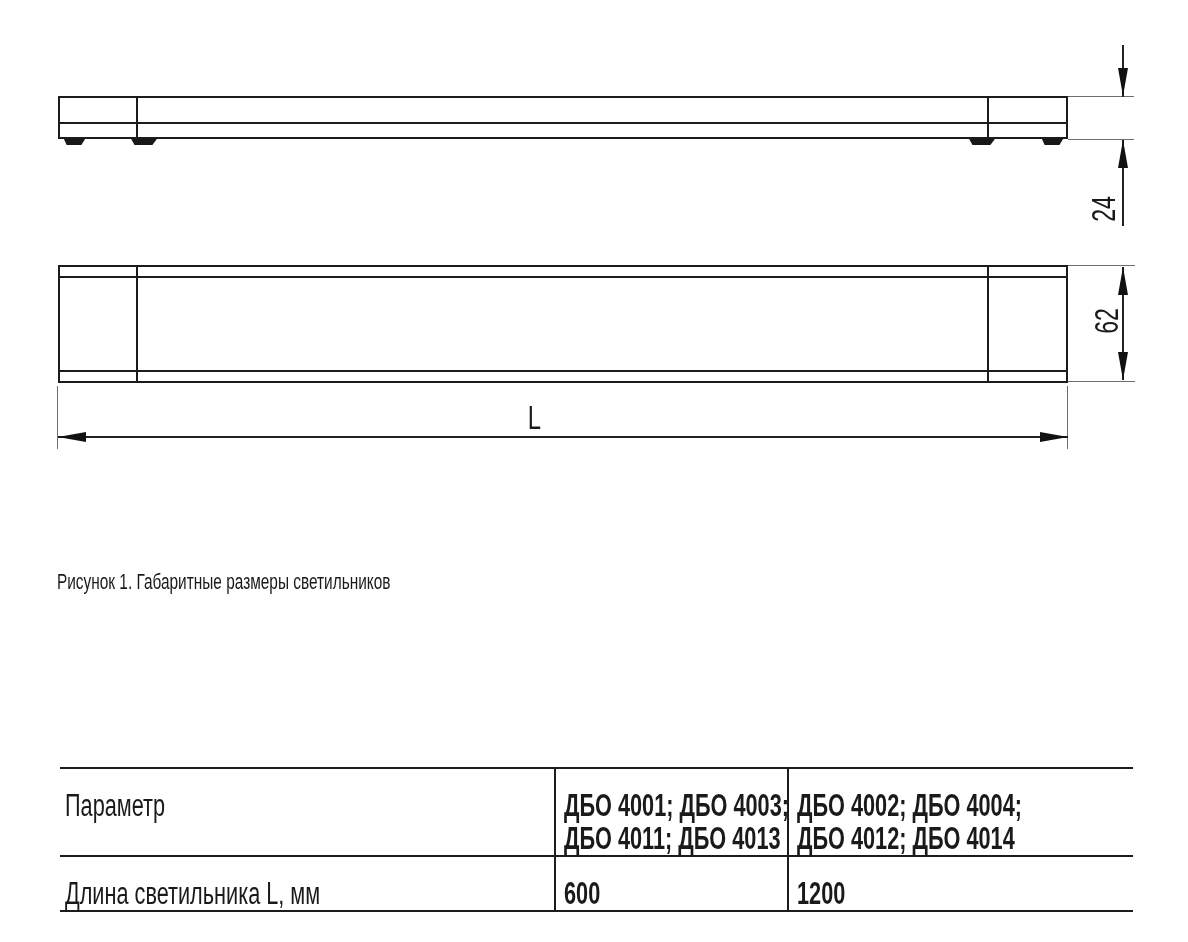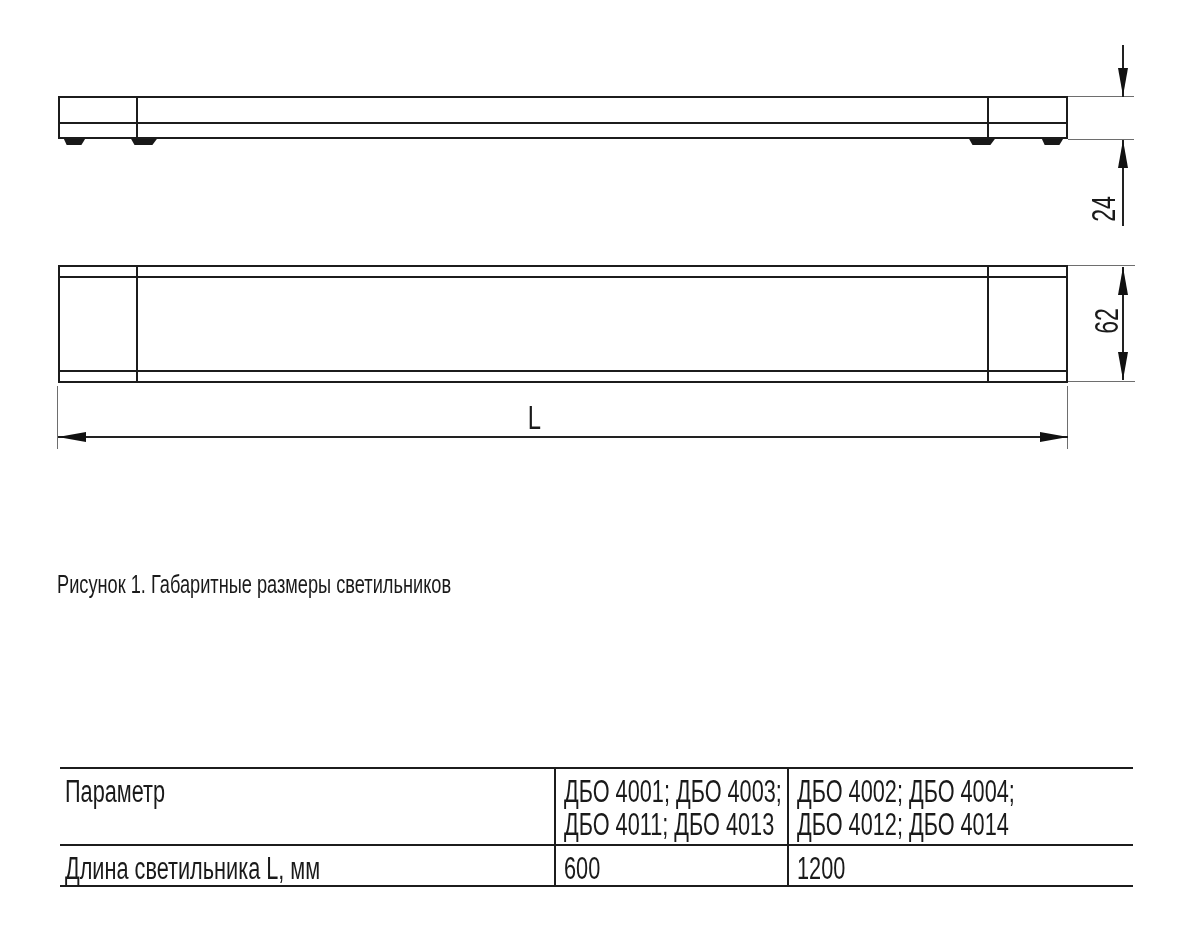--- a/index.html
+++ b/index.html
@@ -18,26 +18,26 @@
   .arr-left{border-top:5px solid transparent;border-bottom:5px solid transparent;border-right:28px solid #111;}
   .arr-right{border-top:5px solid transparent;border-bottom:5px solid transparent;border-left:28px solid #111;}
   
   .t{display:block;transform:scaleX(0.7);transform-origin:0 0;white-space:nowrap;}
   .vlabel{position:absolute;display:flex;align-items:center;justify-content:center;
           font-size:33px;}
   .vlabel .vt{transform:rotate(-90deg) scaleX(0.7);white-space:nowrap;}
   .hlabel{position:absolute;display:flex;align-items:center;justify-content:center;
           font-size:34px;}
   .hlabel .ct{transform:scaleX(0.7);white-space:nowrap;}
-  .caption{position:absolute;left:57px;top:569px;font-size:26px;}
+  .caption{position:absolute;left:57px;top:569px;font-size:22px;}
   
   .tblwrap{position:absolute;left:60px;top:767px;}
   table.dim{border-collapse:collapse;table-layout:fixed;width:1073px;font-size:31px;line-height:33px;}
-  table.dim td{vertical-align:top;padding:6px 0 0 5px;box-sizing:border-box;}
-  table.dim td.c2,table.dim td.c3{border-left:2px solid #1c1c1c;}
+  table.dim td{vertical-align:top;padding:20px 0 0 5px;box-sizing:border-box;}
+  table.dim td.c2,table.dim td.c3{border-left:2px solid #1c1c1c;font-weight:bold;}
   table.dim td.c2{padding-left:8px;}
   table.dim td.c3{padding-left:8px;margin-top:24px;}
   table.dim{border-top:2px solid #1c1c1c;border-bottom:2px solid #1c1c1c;}
   table.dim tr.hdr td{border-bottom:2px solid #1c1c1c;height:77px;}
   table.dim tr.val td{height:40px;}
 </style>
 </head>
 <body>
 
 <div class="page">

